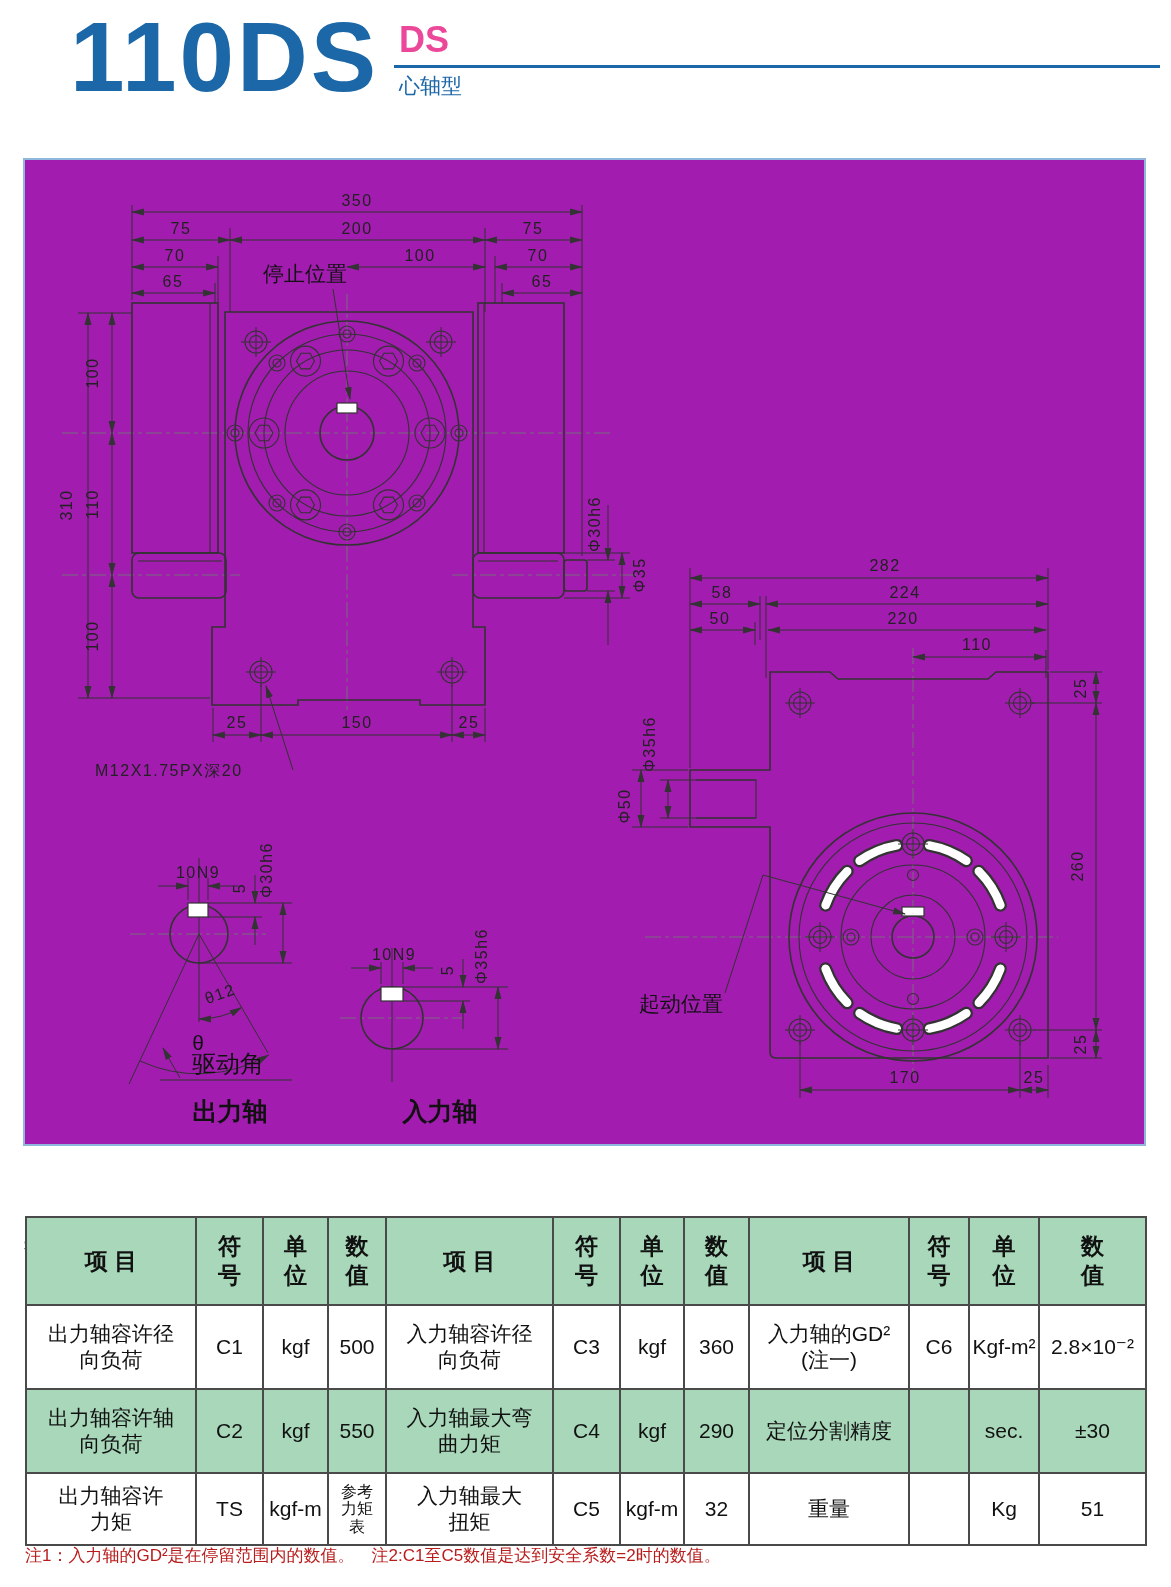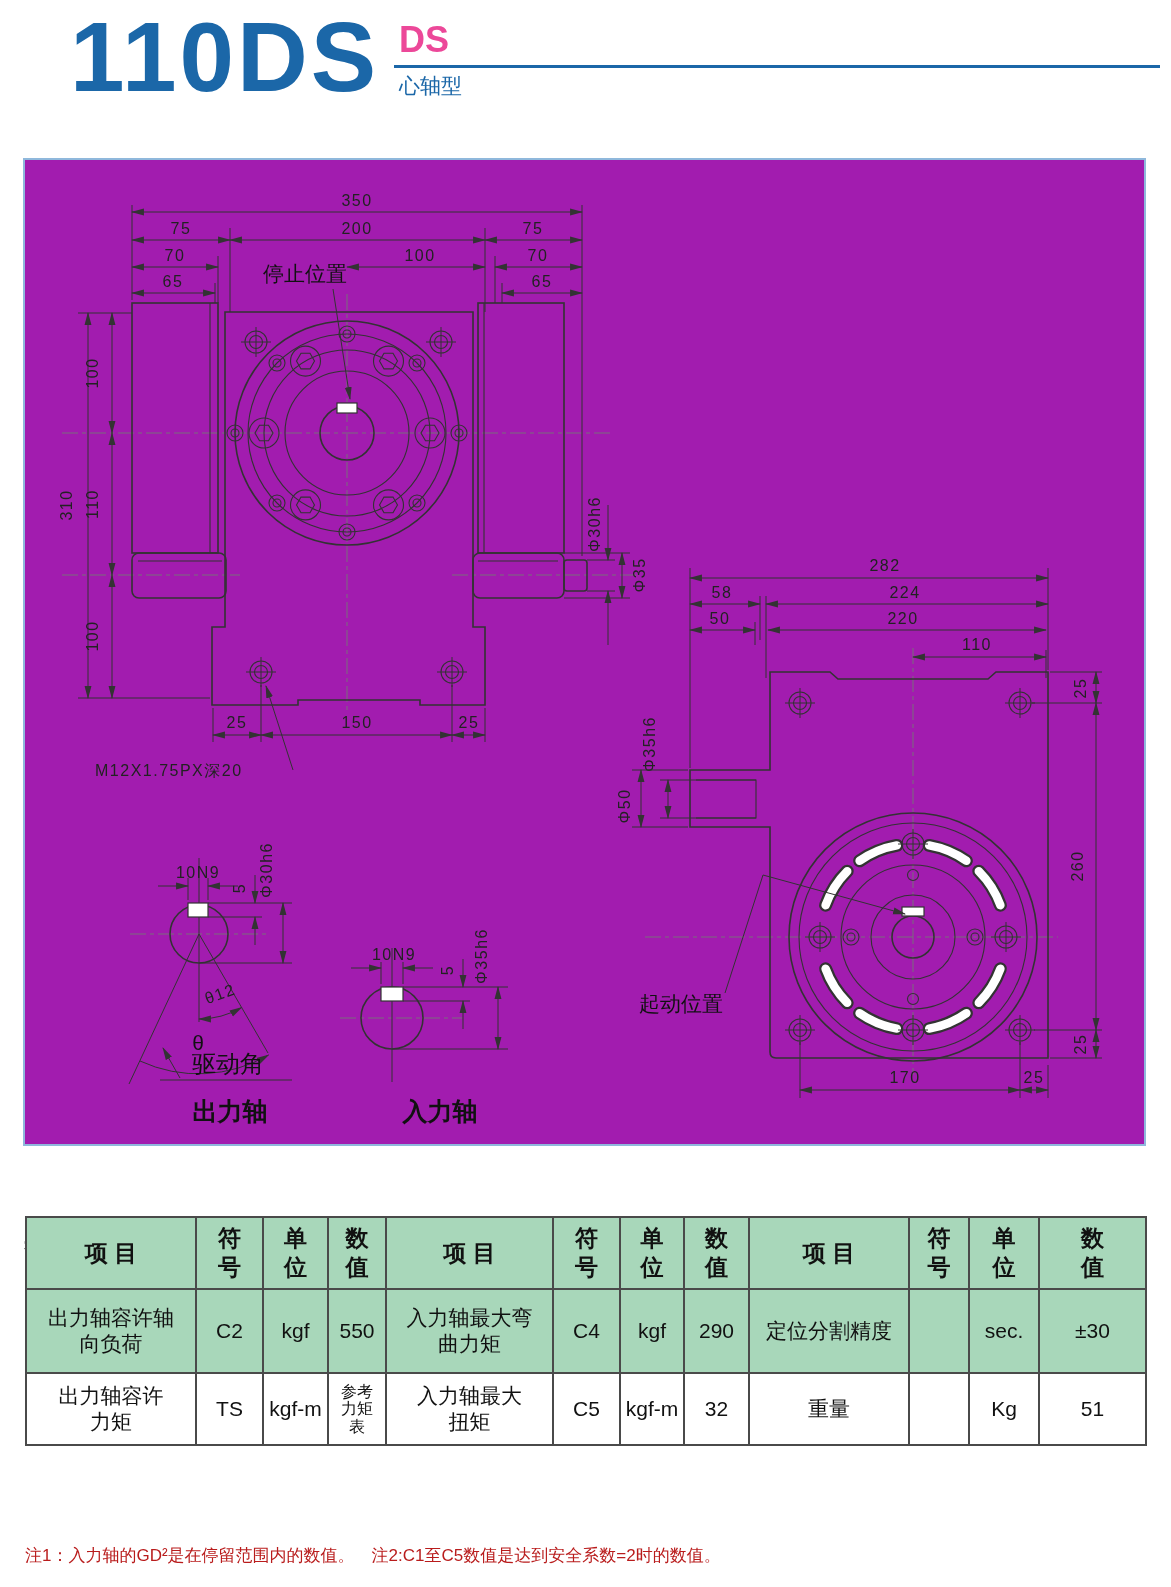--- a/index.html
+++ b/index.html
@@ -18,21 +18,21 @@
   .tl{fill:none;stroke:#333;stroke-width:1.1;}
   .cl{fill:none;stroke:#777;stroke-width:0.9;stroke-dasharray:16 4 4 4;}
   .dl{fill:none;stroke:#333;stroke-width:1;}
   .wh{fill:#fff;stroke:#333;stroke-width:1.2;}
   .slotb{stroke:#333;stroke-width:13;stroke-linecap:round;fill:none;}
   .slotw{stroke:#fff;stroke-width:8.5;stroke-linecap:round;fill:none;}
   #table-title{left:25px;top:1233px;font-size:23px;font-weight:600;color:#1a1a1a;text-align:right;}
   #param-table{left:25px;top:1216px;width:1120px;border-collapse:collapse;table-layout:fixed;}
   #param-table td{border:2px solid #4a4a4a;text-align:center;vertical-align:middle;
     font-size:21px;color:#111;white-space:pre-line;padding:2px;line-height:1.25;}
-  #param-table tr.hrow{height:72px;border-radius:19px;}
+  #param-table tr.hrow{height:88px;border-radius:19px;}
   #param-table tr.r1{height:84px;}
   #param-table tr.r2{height:84px;}
   #param-table tr.r3{height:72px;margin-top:32px;}
   #param-table tr.hrow td{background:#a8d7ba;font-size:23px;font-weight:600;}
   #param-table tr.grow td{background:#a8d7ba;}
   #param-table td.small{font-size:16px;line-height:1.1;}
   #footnote{left:25px;top:1544px;font-size:17px;color:#b91c1c;}
 </style>
 </head>
 <body>
@@ -378,20 +378,37 @@
       <td>数
 值</td>
       <td>项 目</td>
       <td>符
 号</td>
       <td>单
 位</td>
       <td>数
 值</td>
     </tr>
+    <tr class="r1">
+      <td>出力轴容许径
+向负荷</td>
+      <td>C1</td>
+      <td>kgf</td>
+      <td>500</td>
+      <td>入力轴容许径
+向负荷</td>
+      <td>C3</td>
+      <td>kgf</td>
+      <td>360</td>
+      <td>入力轴的GD²
+(注一)</td>
+      <td>C6</td>
+      <td>Kgf-m²</td>
+      <td>2.8×10⁻²</td>
+    </tr>
     <tr class="r2 grow">
       <td>出力轴容许轴
 向负荷</td>
       <td>C2</td>
       <td>kgf</td>
       <td>550</td>
       <td>入力轴最大弯
 曲力矩</td>
       <td>C4</td>
       <td>kgf</td>

